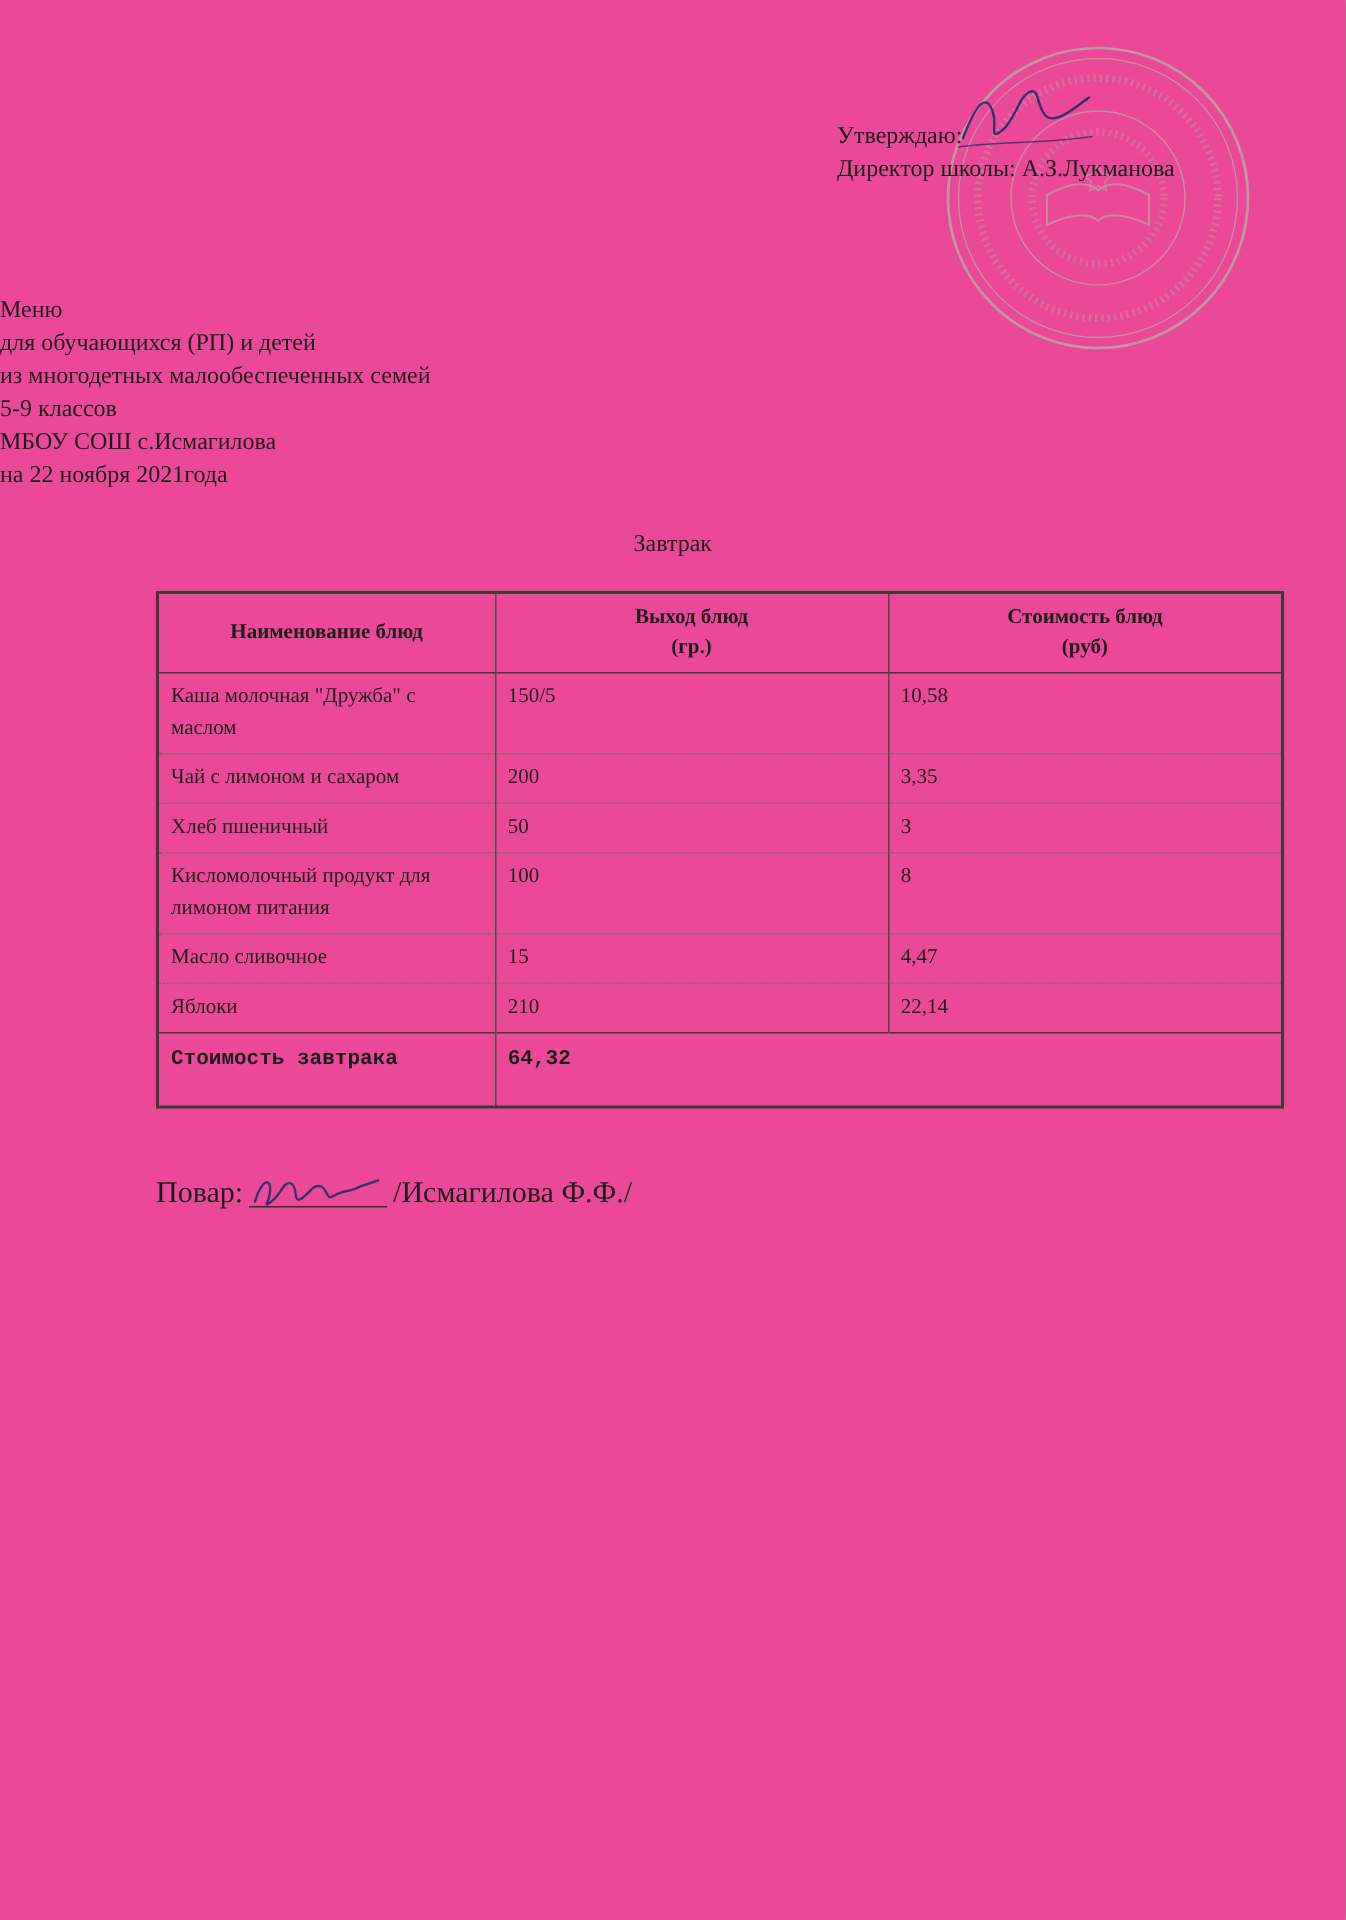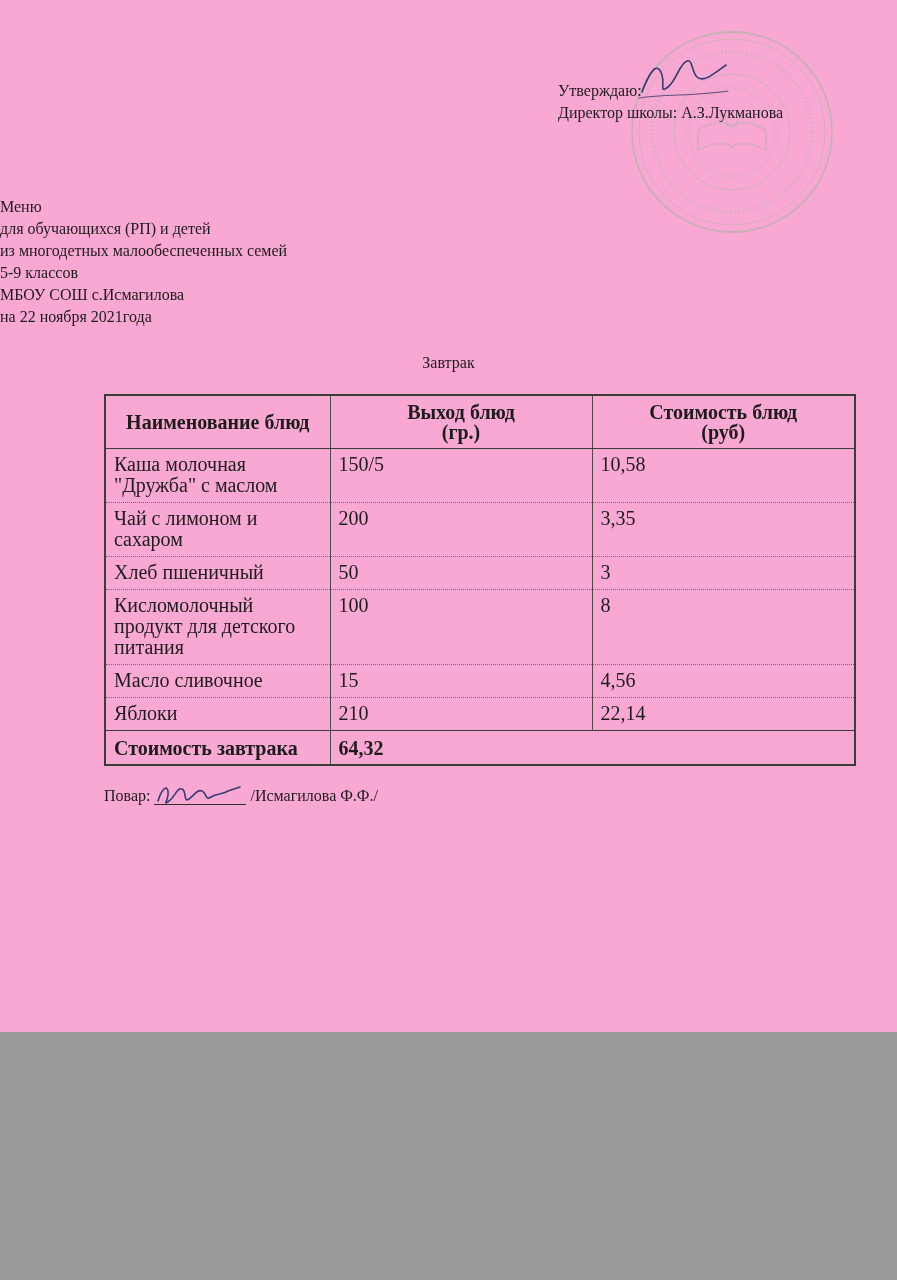--- a/index.html
+++ b/index.html
@@ -2,23 +2,23 @@
 <html><head>
 <meta charset="utf-8">
 <style>
   html,body{margin:0;padding:0;}
   body{
     background:#9a9a98;
     font-family:"Liberation Serif","DejaVu Serif",serif;
   }
   .page{
     position:relative;
-    width:897px;height:1032px;
+    width:897px;height:1280px;
     margin:0 auto;
-    background:#f9a8d4;
+    background:#ec4899;
     color:#1c1c1c;
     overflow:hidden;
     box-shadow:0 0 6px rgba(0,0,0,.25);
   }
   
   .approval{
     position:absolute;top:80px;left:558px;width:300px;
     font-size:16px;line-height:22px;z-index:3;
   }
   .seal{
@@ -35,45 +35,45 @@
   .section-title{
     position:absolute;top:354px;left:0;width:100%;
     text-align:center;font-size:16px;font-weight:normal;z-index:2;
   }
   
   .menu-table-wrap{
     position:absolute;top:394px;left:104px;width:750px;z-index:2;
   }
   table.menu{
     border-collapse:collapse;width:750px;table-layout:fixed;
-    font-size:20px;color:#1c1c1c;
+    font-size:14px;color:#1c1c1c;
   }
   table.menu, table.menu th, table.menu td{border:1px solid #4a4a46;}
   table.menu{border:2px solid #3c3c38;}
   table.menu th{
     font-weight:bold;text-align:center;vertical-align:middle;
     padding:6px 6px;line-height:20px;
     border-bottom:1px solid #3c3c38;
   }
   table.menu td{
     vertical-align:top;text-align:left;
     padding:5px 8px 6px 8px;line-height:21px;
     border-top:1px dotted #6d6d68;
     border-bottom:1px dotted #6d6d68;
   }
   table.menu tr.total-row td{
     border-top:1px solid #3c3c38;font-weight:bold;
-    padding-top:7px;padding-bottom:5px;
+    padding-top:7px;padding-bottom:20px;font-family:Liberation Mono, monospace;
   }
   td.cell-total-label{padding-left:26px;}
   td.cell-total-value{text-align:center;padding-left:262px;}
   
   .cook-line{
     position:absolute;top:782px;left:104px;z-index:2;
-    font-size:16px;line-height:24px;white-space:nowrap;
+    font-size:20px;line-height:24px;white-space:nowrap;
   }
   .sig-underline{
     display:inline-block;position:relative;
     width:92px;height:22px;margin:0 4px 0 4px;
     border-bottom:1px solid #2e2e2a;vertical-align:-4px;
   }
   .sig-underline svg{position:absolute;left:0;bottom:-4px;}
 </style>
 </head>
 <body>
@@ -147,28 +147,28 @@
           <td>Чай с лимоном и сахаром</td>
           <td>200</td>
           <td>3,35</td>
         </tr>
         <tr>
           <td>Хлеб пшеничный</td>
           <td>50</td>
           <td>3</td>
         </tr>
         <tr>
-          <td>Кисломолочный продукт для детского питания</td>
+          <td>Кисломолочный продукт для лимоном питания</td>
           <td>100</td>
           <td>8</td>
         </tr>
         <tr>
           <td>Масло сливочное</td>
           <td>15</td>
-          <td>4,56</td>
+          <td>4,47</td>
         </tr>
         <tr>
           <td>Яблоки</td>
           <td>210</td>
           <td>22,14</td>
         </tr>
         <tr class="total-row">
           <td class="cell-total-label">Стоимость завтрака</td>
           <td class="cell-total-value" colspan="2">64,32</td>
         </tr>

